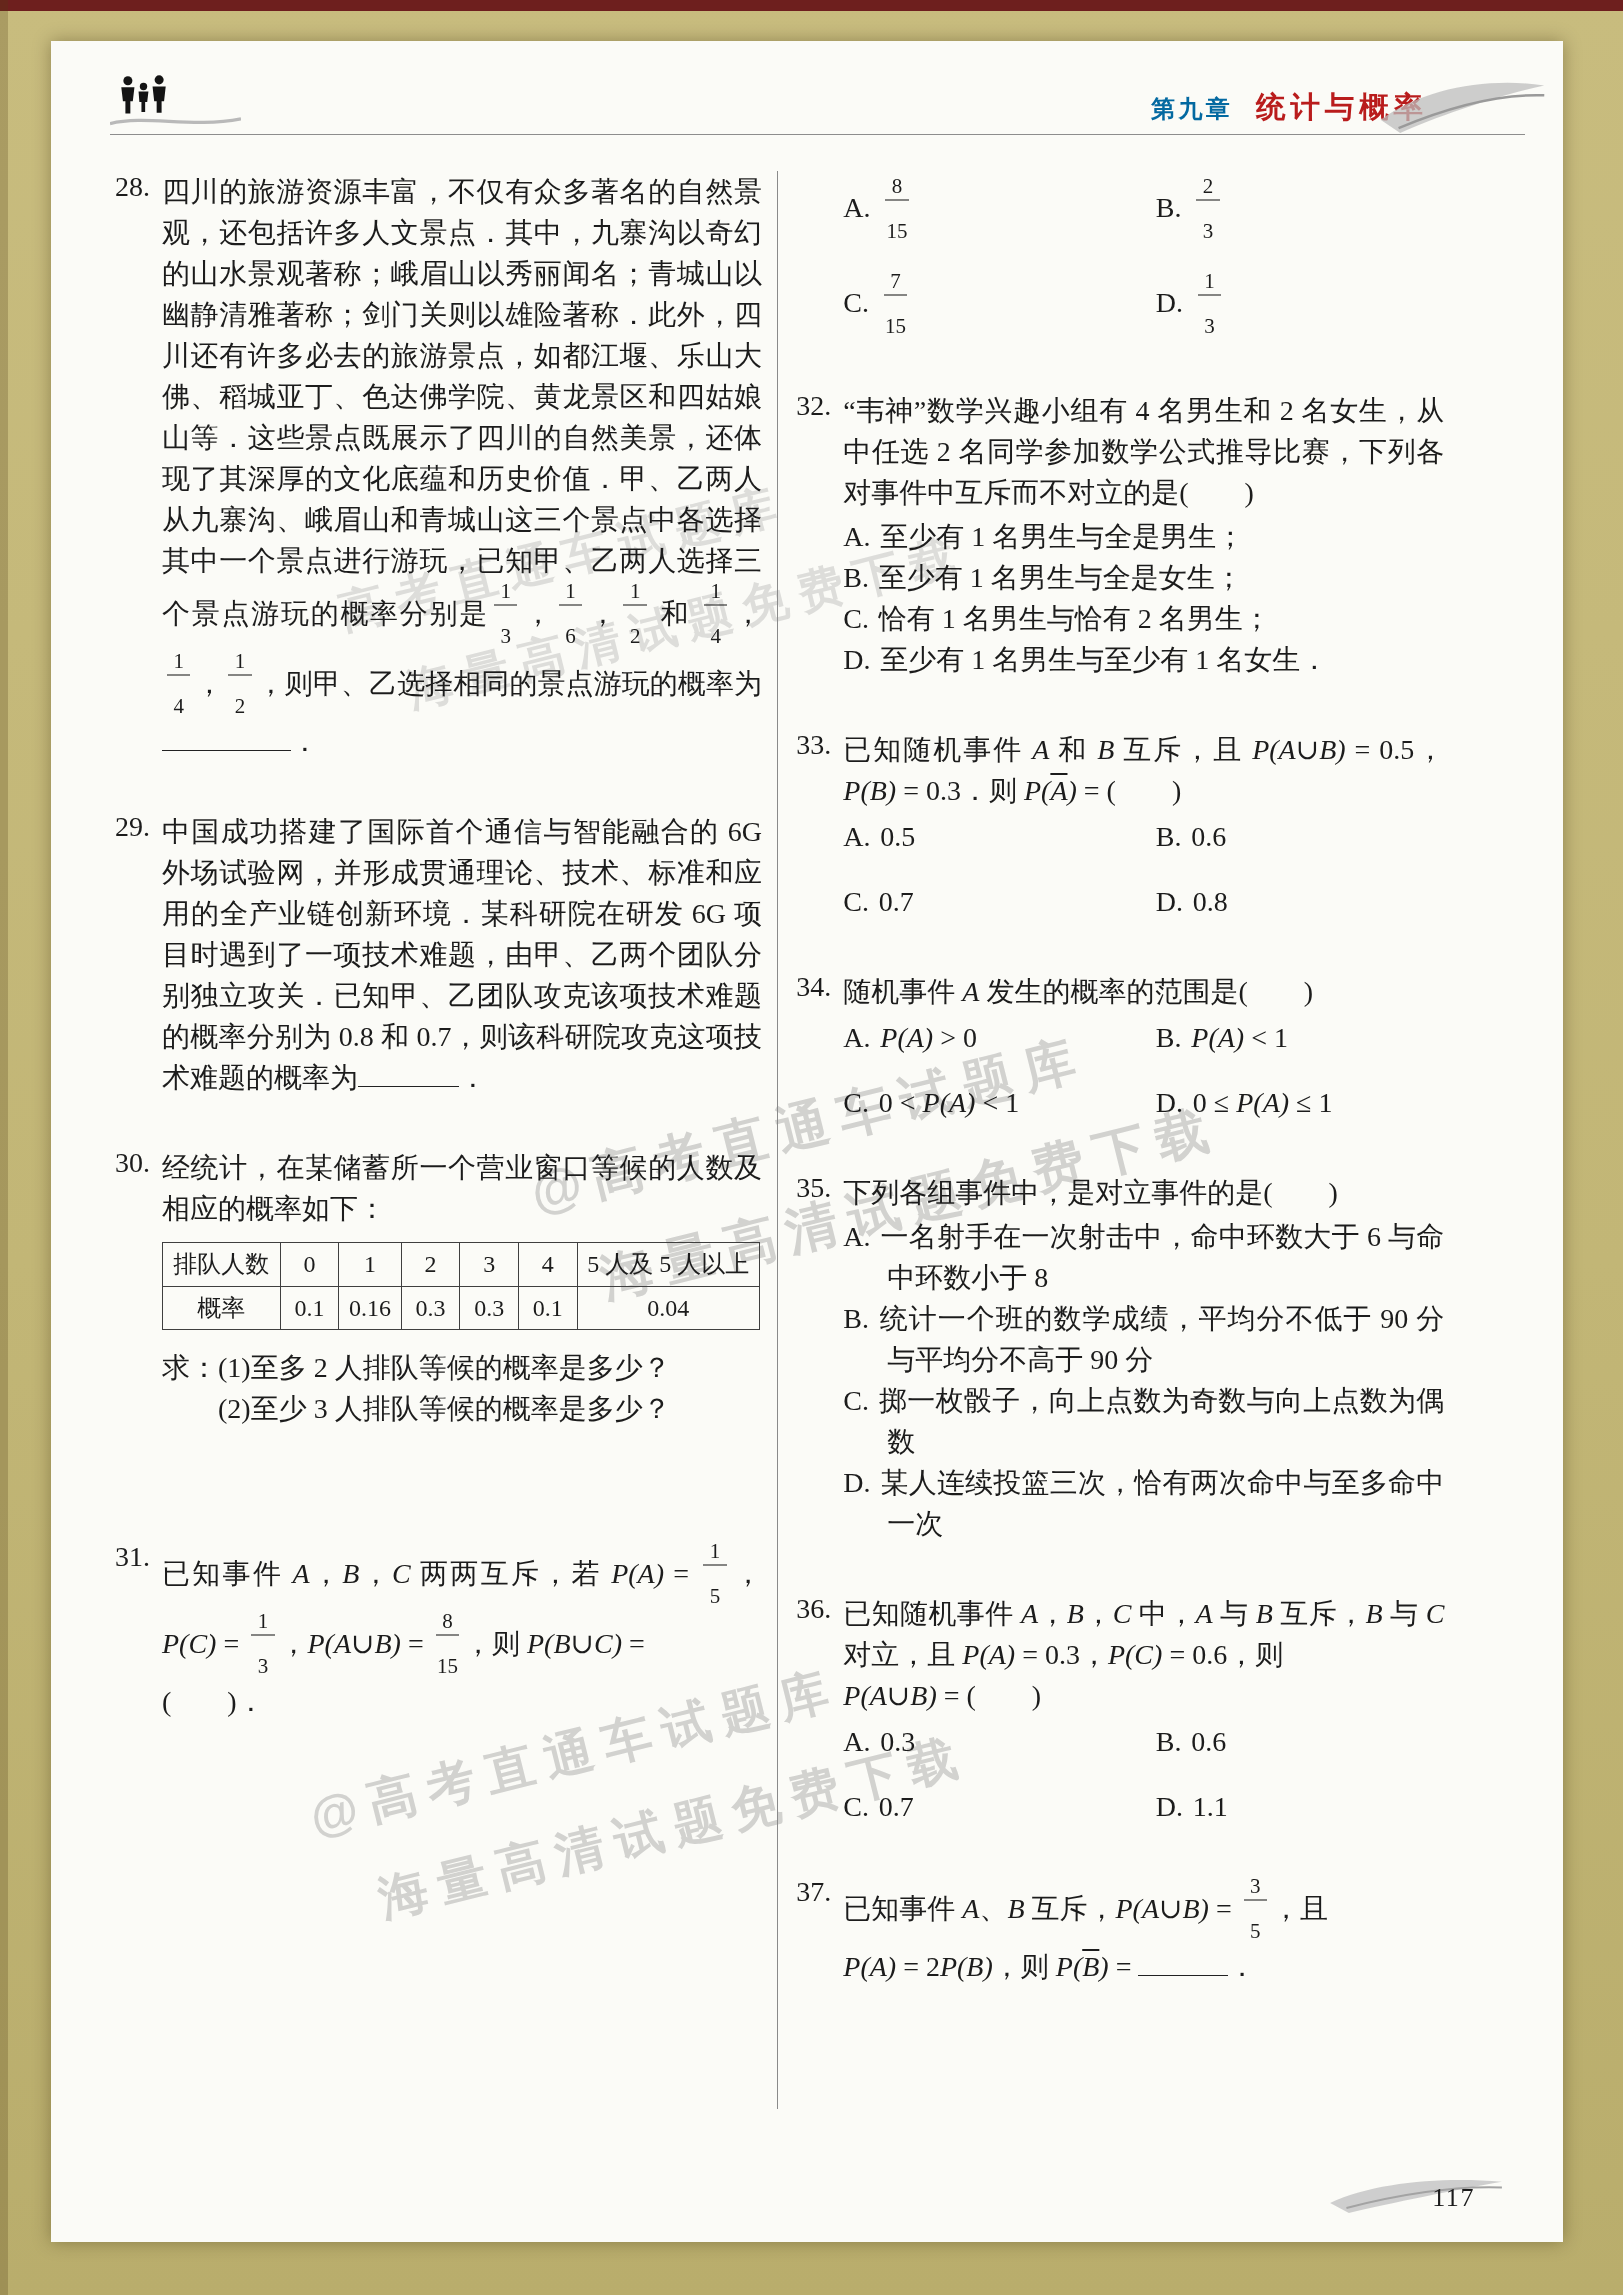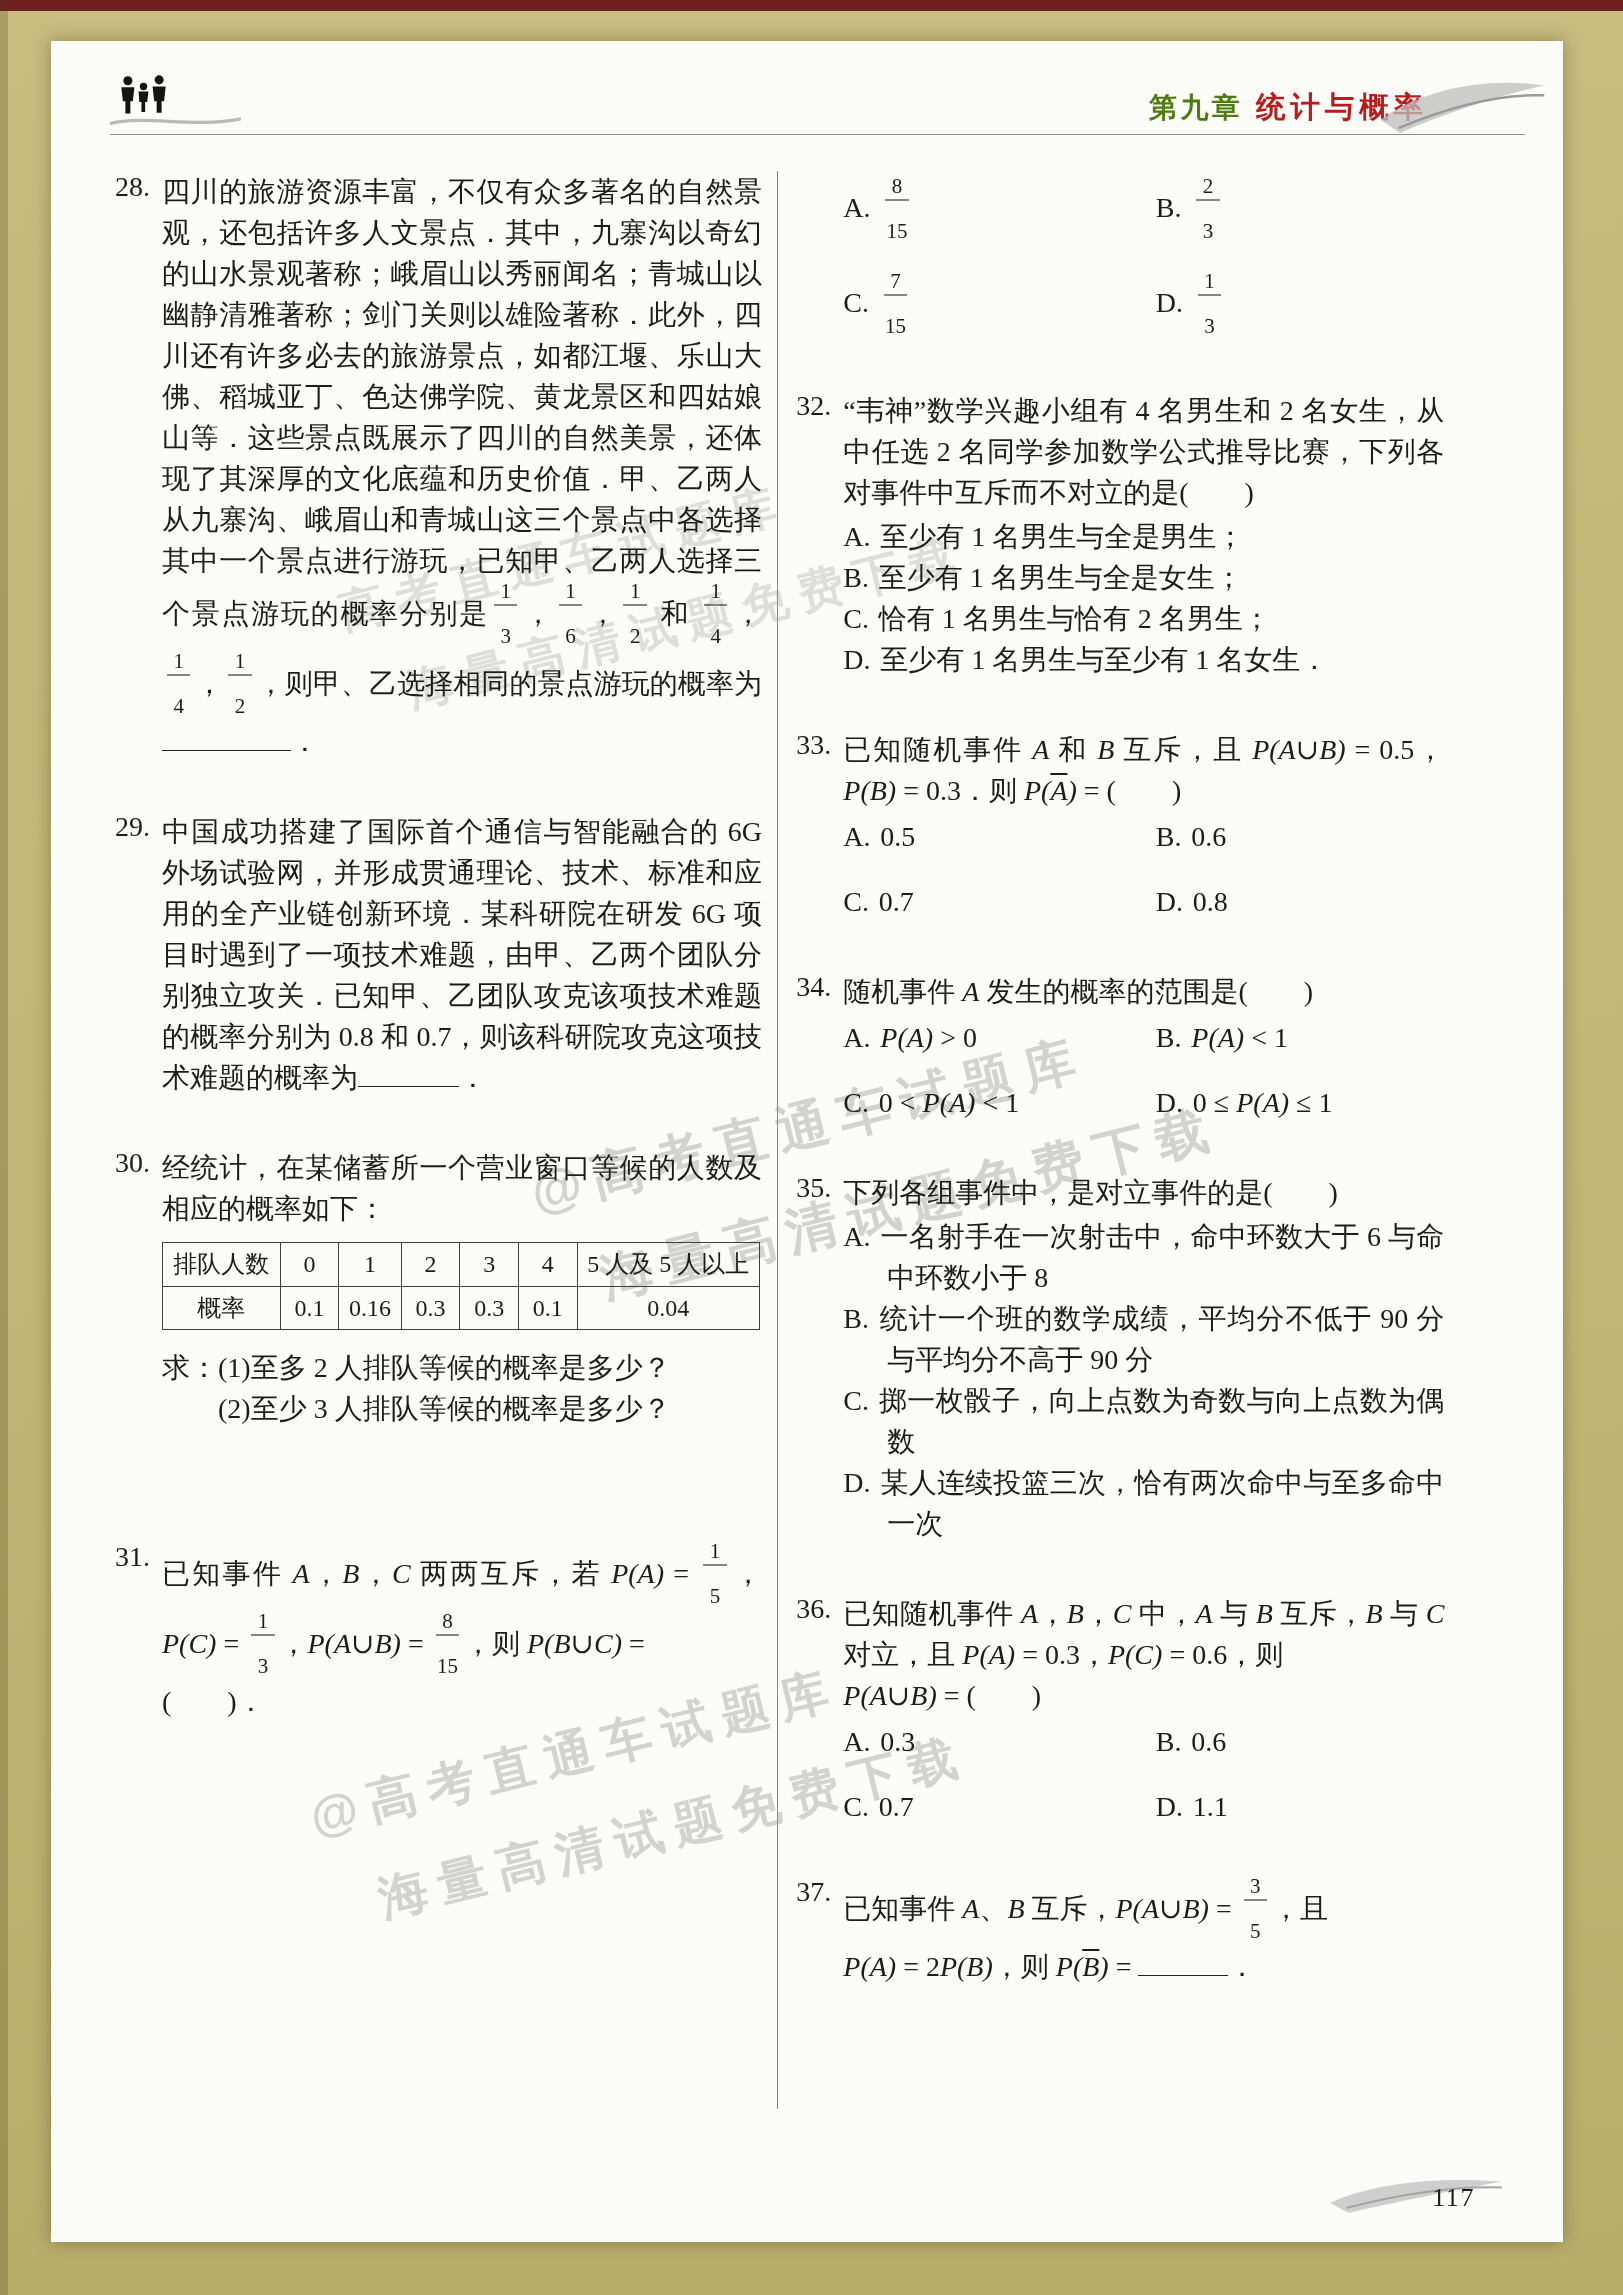--- a/index.html
+++ b/index.html
@@ -13,21 +13,21 @@
   .left-edge{position:absolute;left:0;top:0;width:8.2px;height:100%;background:rgba(80,60,20,0.25);}
   .page{
     position:absolute;left:51px;top:41px;width:1512px;height:2201px;
     background:#fbfbf7;box-shadow:0 0 16.4px rgba(40,30,0,0.35);
   }
   
   .header{position:relative;z-index:2;margin:21px 38px 0 59px;height:72px;border-bottom:1.6px solid #8d8d8d;}
   .figures{position:absolute;left:8.2px;top:11.5px;}
   .icon-wave{position:absolute;left:0px;top:51px;}
   .chapter-wrap{position:absolute;right:97px;top:26px;white-space:nowrap;}
-  .chapter-label{font-size:28px;font-weight:bold;color:#4d7c0f;letter-spacing:3.3px;margin-right:13px;}
+  .chapter-label{font-size:24px;font-weight:bold;color:#0369a1;letter-spacing:3.3px;margin-right:23px;}
   .chapter-title{font-size:29.5px;font-weight:bold;color:#b91c1c;letter-spacing:4.9px;}
   .feather-top{position:absolute;right:-24.6px;top:6.5px;}
   
   .columns{position:relative;z-index:2;display:flex;padding-left:64px;margin-top:36px;font-size:28px;}
   .col-left{width:647px;}
   .divider{width:1.6px;background:#8a8a8a;margin-left:14.7px;height:1938px;}
   .col-right{width:648px;margin-left:18px;}
   .problem{display:flex;margin-bottom:49px;}
   .gap-top{margin-top:112px;}
   .pnum{width:47px;flex:none;}

